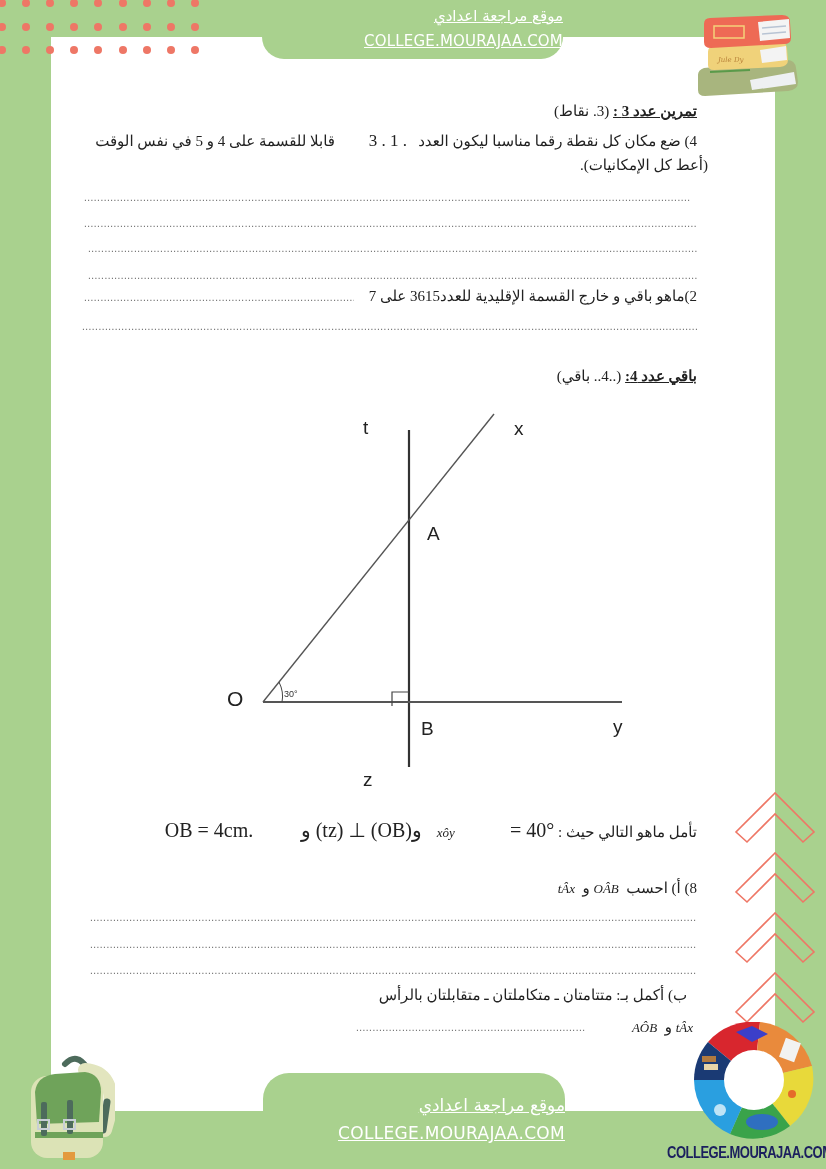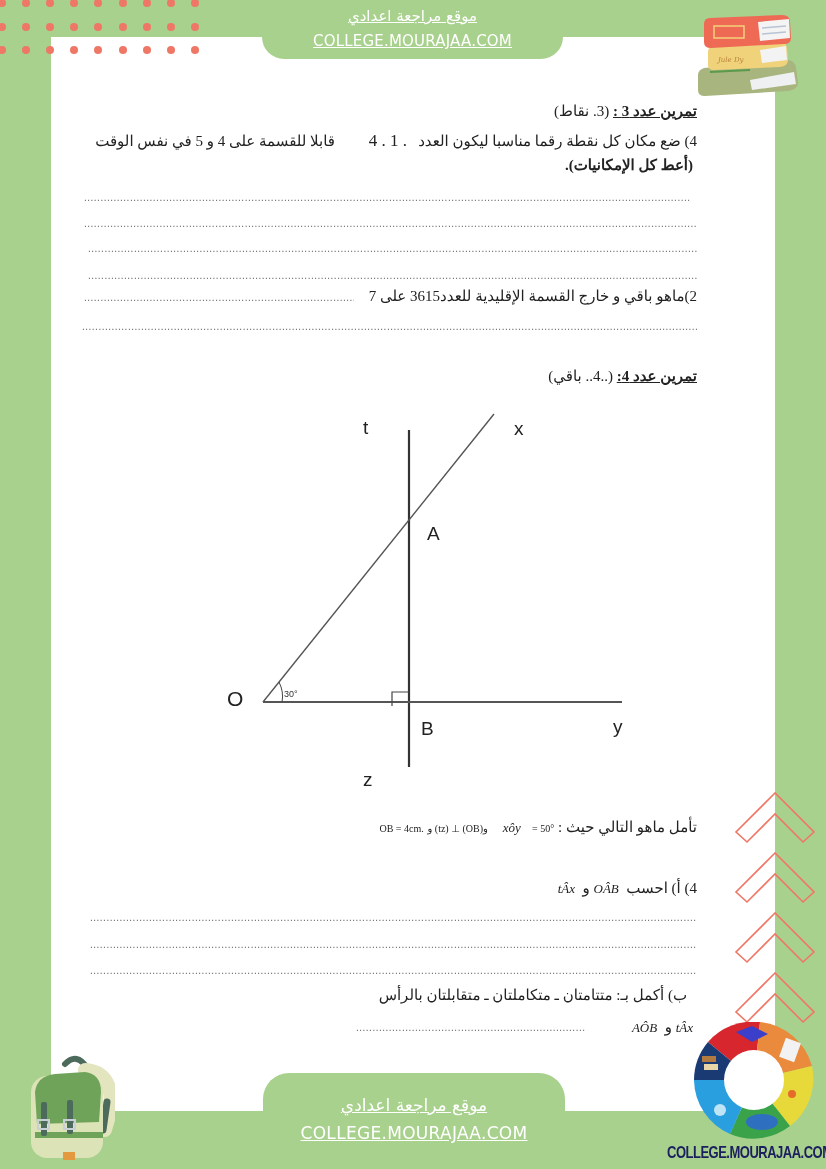--- a/index.html
+++ b/index.html
@@ -6,37 +6,37 @@
   body { width:826px; height:1169px; position:relative; overflow:hidden; background:#ffffff;
          font-family:"DejaVu Sans", sans-serif; }
   .abs { position:absolute; }
   .green { background:#A9D18E; }
   .band-top { left:0; top:0; width:826px; height:37px; }
   .band-left { left:0; top:0; width:51px; height:1169px; }
   .band-right { left:775px; top:0; width:51px; height:1169px; }
   .band-bottom { left:0; top:1111px; width:826px; height:58px; }
   .tab-top { left:262px; top:0; width:301px; height:59px; border-radius:0 0 22px 22px; }
   .tab-bottom { left:263px; top:1073px; width:302px; height:96px; border-radius:26px 26px 0 0; }
-  .tab-text { color:#fff; text-align:center; text-decoration:underline; width:100%; left:0; }
+  .tab-text { color:#fff; text-align:right; text-decoration:underline; width:100%; left:0; }
   .tab-top .ar { top:7px; font-size:15px; font-family:"DejaVu Sans", sans-serif; }
   .tab-top .en { top:32px; font-size:15px; font-family:"DejaVu Sans", sans-serif; letter-spacing:0.2px; }
   .tab-bottom .ar { top:22px; font-size:17px; }
   .tab-bottom .en { top:50px; font-size:17px; letter-spacing:0.3px; }
 
   .dot { width:8px; height:8px; border-radius:50%; background:#EE7766; }
 
   .txt { font-family:"Liberation Serif", serif; color:#222; direction:rtl; white-space:nowrap; }
   .ttl { font-size:15px; font-weight:bold; }
   .ttl u { text-decoration:underline; }
   .body15 { font-size:15px; }
   .dots-line { color:#666; font-size:10px; letter-spacing:0.5px; overflow:hidden; white-space:nowrap;
                font-family:"Liberation Sans", sans-serif; line-height:10px; }
   .ltr { direction:ltr; unicode-bidi:embed; display:inline-block; }
   .math { font-family:"Liberation Serif", serif; font-style:italic; font-size:13px; }
-  .mathup { font-family:"Liberation Serif", serif; font-size:10px; }
+  .mathup { font-family:"Liberation Serif", serif; font-size:20px;margin-left:44px; }
 
   .diag-label { font-family:"Liberation Sans", sans-serif; font-size:19px; color:#222; }
   .logo-text { font-family:"Liberation Sans", sans-serif; font-weight:bold; font-size:13px; color:#1B1F5E;
                letter-spacing:-0.5px; transform:scaleY(1.3); transform-origin:left top; }
 </style>
 </head>
 <body>
 
 <div class="abs green band-top"></div>
 <div class="abs green band-left"></div>
@@ -91,64 +91,64 @@
     <path d="M72 18 L96 16 M72 24 L96 22" stroke="#B8C4D4" stroke-width="1.5"></path>
     <rect x="24" y="16" width="30" height="12" fill="none" stroke="#F5D27A" stroke-width="1.5"></rect>
   </g>
 </svg>
 
 <div class="abs txt ttl" style="right:129px;top:102px;">
   <u>تمرين عدد 3 :</u> <span style="font-weight:normal">(3. نقاط)</span>
 </div>
 <div class="abs txt body15" style="right:129px;top:131px;">
   <span>4)  ضع مكان كل نقطة رقما مناسبا ليكون العدد</span>&nbsp;&nbsp;
-  <span class="ltr" style="font-size:17px;">4 . 1 .</span>&nbsp;&nbsp;&nbsp;&nbsp;&nbsp;&nbsp;&nbsp;&nbsp;
+  <span class="ltr" style="font-size:17px;">3 . 1 .</span>&nbsp;&nbsp;&nbsp;&nbsp;&nbsp;&nbsp;&nbsp;&nbsp;
   <span>قابلا للقسمة  على 4 و 5 في نفس الوقت</span>
 </div>
-<div class="abs txt body15" style="right:133px;top:156px;font-weight:bold;">(أعط كل الإمكانيات).</div>
+<div class="abs txt body15" style="right:118px;top:156px;">(أعط كل الإمكانيات).</div>
 
 <div class="abs dots-line" style="left:84px;top:193px;width:607px;">........................................................................................................................................................................................................................................</div>
 <div class="abs dots-line" style="left:84px;top:219px;width:613px;">........................................................................................................................................................................................................................................</div>
 <div class="abs dots-line" style="left:88px;top:244px;width:609px;">........................................................................................................................................................................................................................................</div>
 <div class="abs dots-line" style="left:88px;top:271px;width:609px;">........................................................................................................................................................................................................................................</div>
 
 <div class="abs txt body15" style="right:129px;top:287px;">2)ماهو باقي و خارج القسمة الإقليدية للعدد3615 على 7</div>
 <div class="abs dots-line" style="left:84px;top:293px;width:270px;">........................................................................................................................................................................................................................................</div>
 <div class="abs dots-line" style="left:82px;top:322px;width:615px;">........................................................................................................................................................................................................................................</div>
 
 <div class="abs txt ttl" style="right:129px;top:367px;">
-  <u>تمرين عدد 4:</u> <span style="font-weight:normal">(..4.. باقي)</span>
+  <u>باقي عدد 4:</u> <span style="font-weight:normal">(..4.. باقي)</span>
 </div>
 
 <svg class="abs" style="left:220px;top:400px" width="420" height="400">
   <line x1="189" y1="30" x2="189" y2="367" stroke="#333" stroke-width="2.2"></line>
   <line x1="43" y1="302" x2="274" y2="14" stroke="#555" stroke-width="1.4"></line>
   <line x1="43" y1="302" x2="402" y2="302" stroke="#555" stroke-width="2"></line>
   <polyline points="172,306 172,292 189,292" fill="none" stroke="#444" stroke-width="1.2"></polyline>
   <path d="M59 282 Q64 292 62 302" fill="none" stroke="#444" stroke-width="1"></path>
 </svg>
 <div class="abs diag-label" style="left:363px;top:417px;">t</div>
 <div class="abs diag-label" style="left:514px;top:418px;">x</div>
 <div class="abs diag-label" style="left:427px;top:523px;">A</div>
 <div class="abs diag-label" style="left:227px;top:687px;font-size:21px;">O</div>
 <div class="abs" style="left:284px;top:689px;font-family:'Liberation Sans',sans-serif;font-size:9px;color:#333;">30°</div>
 <div class="abs diag-label" style="left:421px;top:718px;">B</div>
 <div class="abs diag-label" style="left:613px;top:716px;">y</div>
 <div class="abs diag-label" style="left:363px;top:769px;">z</div>
 
 <div class="abs txt body15" style="right:129px;top:818px;">
   <span>تأمل ماهو التالي حيث :</span>
-  <span class="ltr mathup">= 50°</span>&nbsp;&nbsp;
+  <span class="ltr mathup">= 40°</span>&nbsp;&nbsp;
   <span class="ltr math">xôy</span>&nbsp;&nbsp;&nbsp;
   <span class="mathup">و(OB) ⊥ (tz) و</span>
   <span class="ltr mathup">OB = 4cm.</span>
 </div>
 
 <div class="abs txt body15" style="right:129px;top:879px;">
-  <span>4) أ)  احسب</span>&nbsp;
+  <span>8) أ)  احسب</span>&nbsp;
   <span class="ltr math">OÂB</span>
   <span>و</span>&nbsp;
   <span class="ltr math">tÂx</span>
 </div>
 
 <div class="abs dots-line" style="left:90px;top:913px;width:607px;">........................................................................................................................................................................................................................................</div>
 <div class="abs dots-line" style="left:90px;top:940px;width:607px;">........................................................................................................................................................................................................................................</div>
 <div class="abs dots-line" style="left:90px;top:966px;width:607px;">........................................................................................................................................................................................................................................</div>
 
 <div class="abs txt body15" style="right:139px;top:986px;">ب) أكمل بـ: متتامتان ـ متكاملتان ـ متقابلتان بالرأس</div>

